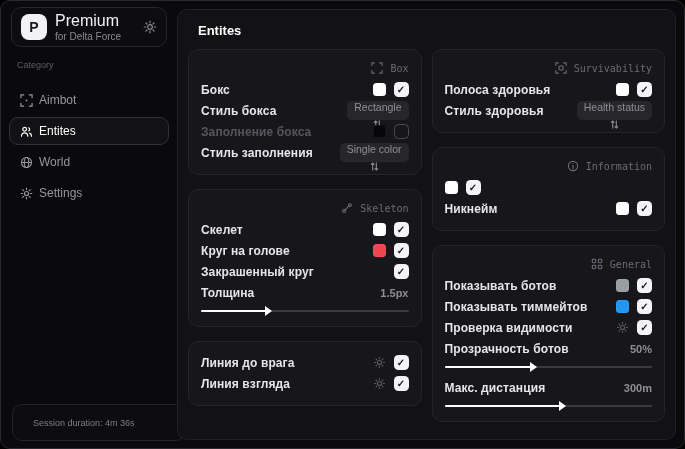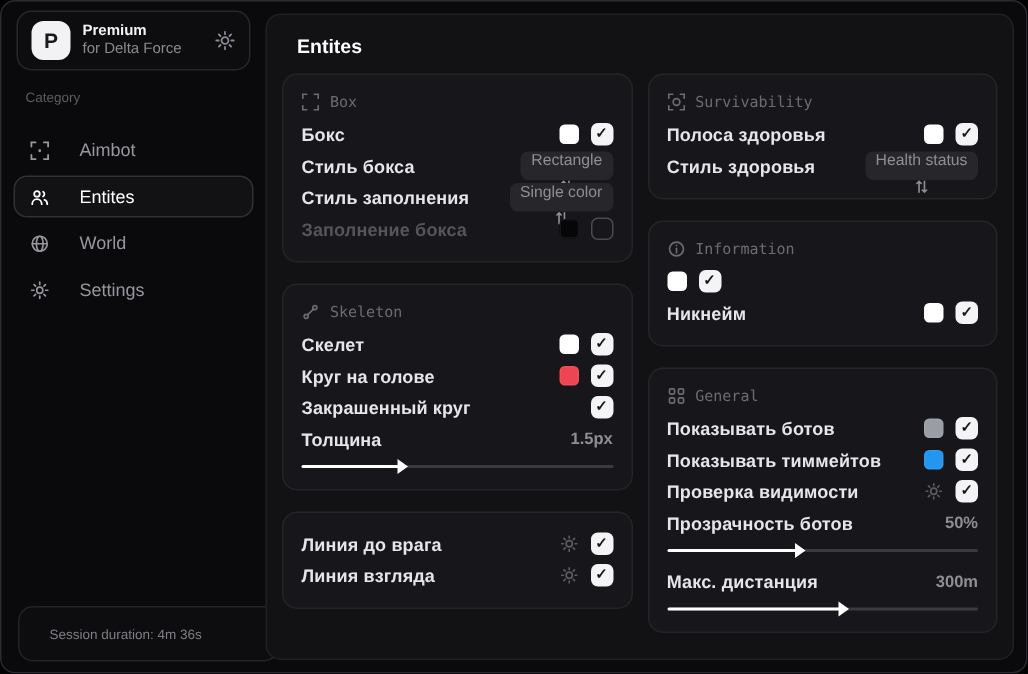--- a/index.html
+++ b/index.html
@@ -8,42 +8,42 @@
     border:1px solid #2a2a30;border-radius:10px;overflow:hidden;
     font-family:"Liberation Sans",sans-serif;-webkit-font-smoothing:antialiased;
   }
   
   .sidebar{position:absolute;left:0;top:0;bottom:0;width:176px;}
   .brand{margin:6px 10px 0;height:38px;border:1px solid #27272c;border-radius:10px;
     display:flex;align-items:center;padding:0 9px;gap:8px;background:#0d0d10;}
   .logo{width:26px;height:26px;border-radius:8px;background:#f2f2f4;color:#1a1a1e;
     display:flex;align-items:center;justify-content:center;font-weight:bold;font-size:14px;}
   .brand-txt{display:flex;flex-direction:column;line-height:1.25;}
-  .brand-title{font-size:10px;font-weight:bold;color:#f2f2f4;}
+  .brand-title{font-size:16px;font-weight:normal;color:#f2f2f4;}
   .brand-sub{font-size:10px;color:#8a8a92;}
   .brand-gear{margin-left:auto;display:flex;}
   .cat-label{margin:13px 0 16px 16px;font-size:9px;color:#5c5c64;}
   .nav{margin-top:9px;display:flex;flex-direction:column;gap:3px;}
-  .nav-item{margin:0 8px;height:26px;display:flex;align-items:center;gap:20px;
+  .nav-item{margin:0 8px;height:26px;display:flex;align-items:center;gap:6px;
     padding:0 10px;border-radius:9px;border:1px solid transparent;
     color:#96969e;font-size:12px;}
   .nav-item.active{color:#fff;border-color:#303036;background:#121215;}
   .session{position:absolute;left:11px;bottom:7px;width:152px;height:35px;
     border:1px solid #232329;border-radius:10px;display:flex;align-items:center;
     padding-left:20px;font-size:9px;color:#7e7e86;background:#0d0d10;}
   
   .panel{position:absolute;left:176px;top:8px;width:499px;height:431px;
     background:#121215;border:1px solid #202025;border-radius:10px;box-sizing:border-box;}
   .panel-title{padding:13px 0 0 20px;font-size:13px;font-weight:bold;color:#fff;}
   .cols{display:flex;gap:10px;padding:11px 10px 10px;}
   .col{width:235px;display:flex;flex-direction:column;gap:14px;box-sizing:border-box;}
   .card{background:#17171b;border:1px solid #242429;border-radius:10px;
     padding:10px 12px 11px;box-sizing:border-box;}
   .card-h{display:flex;align-items:center;gap:7px;margin:2px 0 5px;
-    font-family:"DejaVu Sans Mono",monospace;font-size:10px;color:#6b6b73;}
+    font-family:"DejaVu Sans Mono",monospace;font-size:10px;color:#6b6b73;justify-content:flex-end;}
   .row{height:21px;display:flex;align-items:center;}
   .lbl{flex:1;font-size:12px;font-weight:600;color:#e6e6ea;letter-spacing:.1px;}
   .lbl.dim{color:#55555c;}
   .ctl{display:flex;align-items:center;gap:8px;}
   .swatch{width:13px;height:13px;border-radius:3.5px;display:inline-block;
     box-shadow:inset 0 0 0 1px rgba(255,255,255,.06);}
   .cb{width:15px;height:15px;border-radius:4.5px;background:#f4f4f6;display:flex;
     align-items:center;justify-content:center;}
   .cb .chk{color:#17171b;font-size:10px;font-weight:bold;line-height:1;}
   .cb.empty{background:transparent;border:1.5px solid #4a4a52;box-sizing:border-box;}
@@ -156,37 +156,37 @@
                 <span>Rectangle</span>
                 <span>
                   <svg width="9" height="11" viewBox="0 0 10 12" fill="none" stroke="#8e8e96" stroke-width="1.2" stroke-linecap="round">
                     <path d="M3 10V2M1.4 3.6L3 2l1.6 1.6M7 2v8M5.4 8.4L7 10l1.6-1.6"></path>
                   </svg>
                 </span>
               </span>
             </span>
           </div>
           <div class="row">
+            <span class="lbl dim">Заполнение бокса</span>
+            <span class="ctl">
+              <span class="swatch" style="background: rgb(6, 6, 8);"></span>
+              <span class="cb empty"></span>
+            </span>
+          </div>
+          <div class="row">
             <span class="lbl">Стиль заполнения</span>
             <span class="ctl">
               <span class="dd">
                 <span>Single color</span>
                 <span>
                   <svg width="9" height="11" viewBox="0 0 10 12" fill="none" stroke="#8e8e96" stroke-width="1.2" stroke-linecap="round">
                     <path d="M3 10V2M1.4 3.6L3 2l1.6 1.6M7 2v8M5.4 8.4L7 10l1.6-1.6"></path>
                   </svg>
                 </span>
               </span>
-            </span>
-          </div>
-          <div class="row">
-            <span class="lbl dim">Заполнение бокса</span>
-            <span class="ctl">
-              <span class="swatch" style="background: rgb(6, 6, 8);"></span>
-              <span class="cb empty"></span>
             </span>
           </div>
         </div>
 
         <div class="card">
           <div class="card-h">
             <span>
               <svg width="12" height="12" viewBox="0 0 14 14" fill="none" stroke="#6b6b73" stroke-width="1.3" stroke-linecap="round">
                 <path d="M4.5 9.5l5-5"></path>
                   <circle cx="3.6" cy="10.4" r="1.6"></circle>

